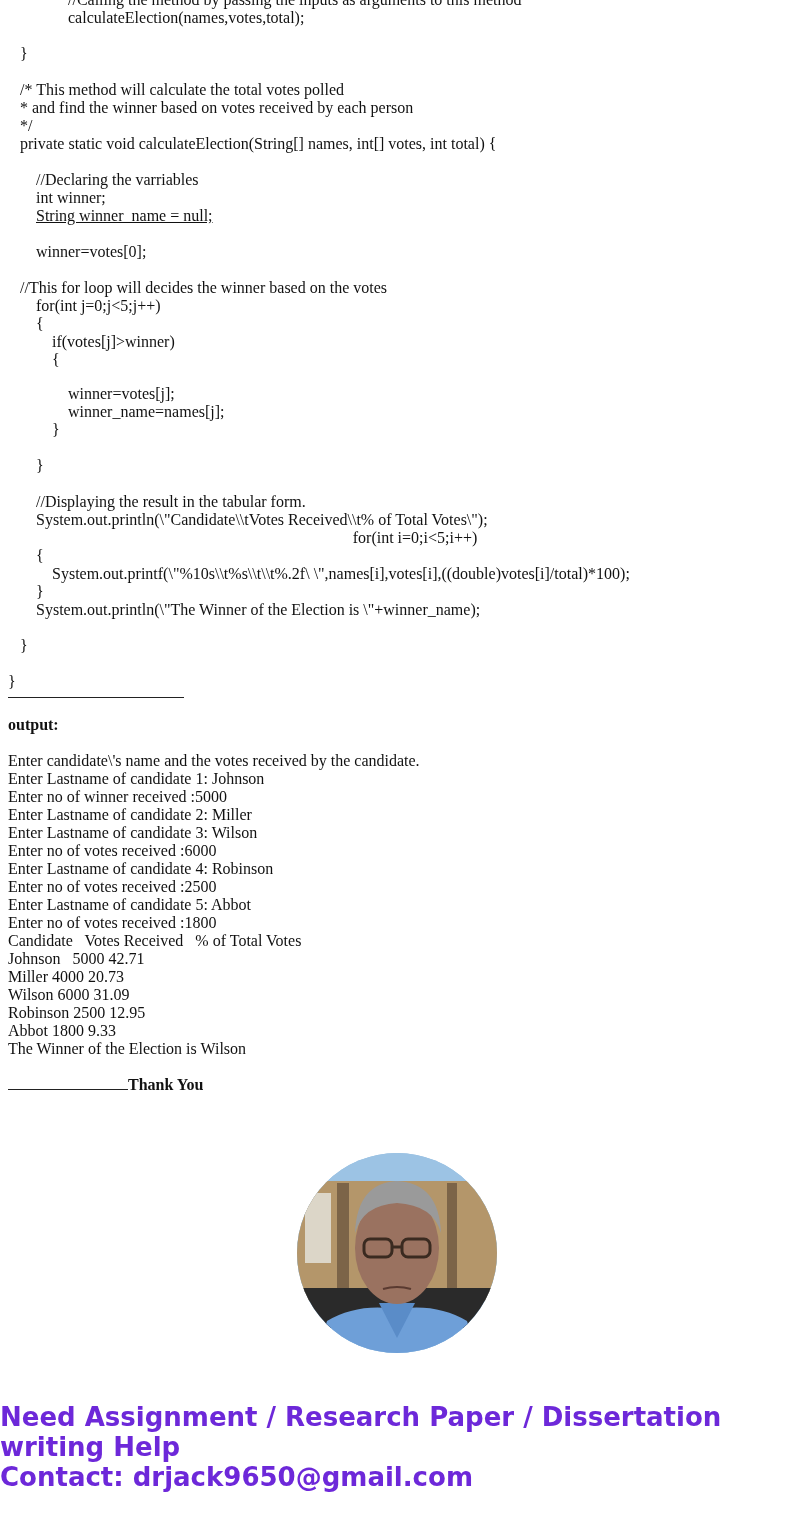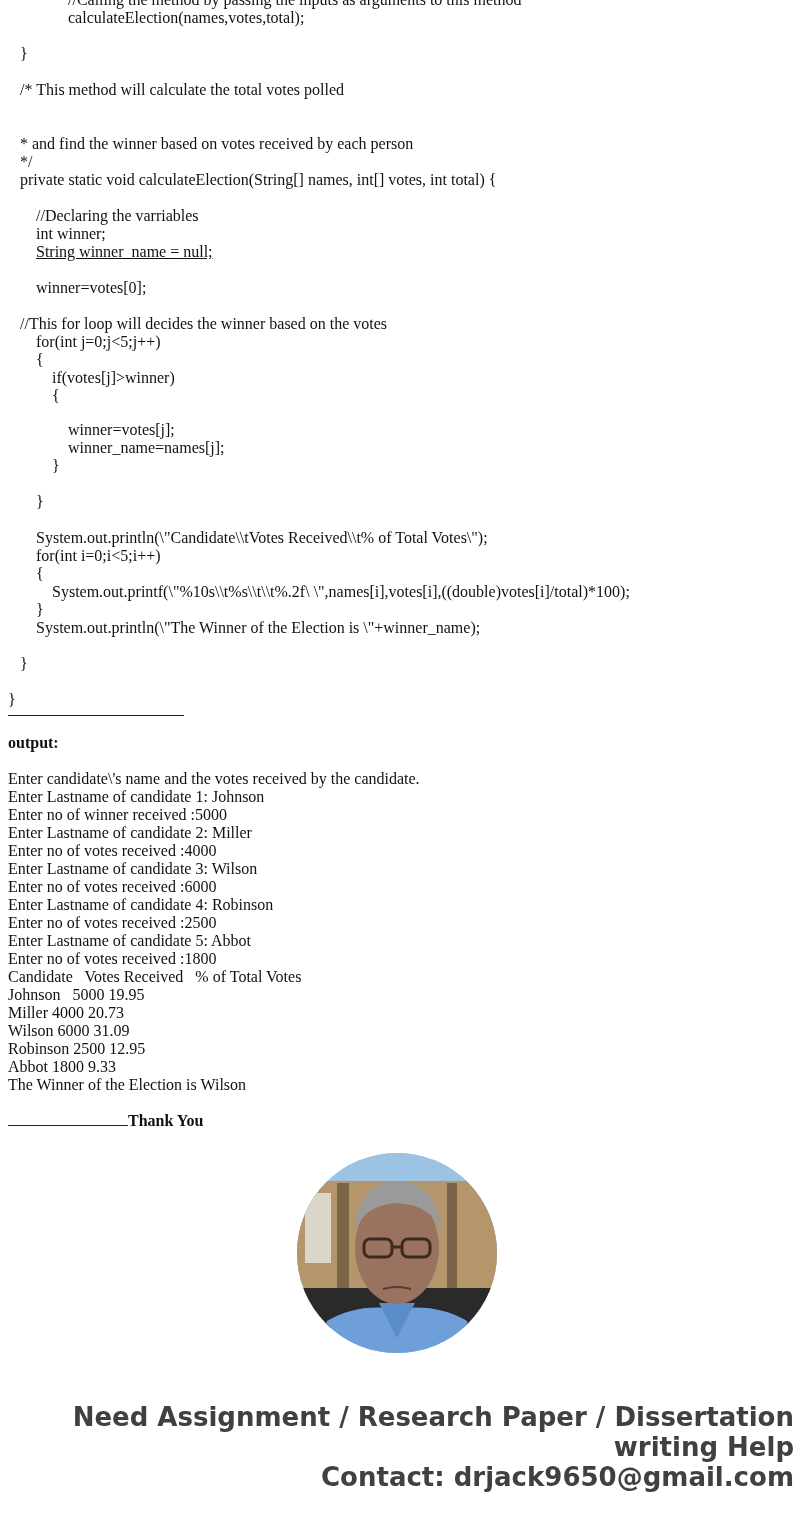--- a/index.html
+++ b/index.html
@@ -5,83 +5,83 @@
   html, body { margin: 0; padding: 0; background: #ffffff; }
   body { width: 794px; height: 1523px; position: relative; overflow: hidden; font-family: "Liberation Serif", serif; color: #111; }
   .doc { position: absolute; left: 8px; top: -9px; right: 0; font-size: 16px; line-height: 18px; }
   .ln { white-space: pre; height: 18px; }
   .gap { height: 18px; }
   .rule { width: 176px; border-bottom: 1px solid #222; margin-top: 6px; height: 0; }
   .bold { font-weight: bold; font-family: Liberation Serif, serif; }
   .thank { font-weight: bold; }
   .thank .line { display: inline-block; width: 120px; border-bottom: 1px solid #222; height: 12px; vertical-align: baseline; }
   .avatar { position: absolute; left: 297px; top: 1153px; width: 200px; height: 200px; border-radius: 50%; overflow: hidden; background: #8fb9dd; }
-  .promo { position: absolute; left: 0; width: 794px; top: 1402px; text-align: right; font-family: "DejaVu Sans", sans-serif; font-weight: bold; font-size: 26px; line-height: 30px; color: #404040; }
+  .promo { position: absolute; left: 0; width: 794px; top: 1402px; text-align: left; font-family: "DejaVu Sans", sans-serif; font-weight: bold; font-size: 26px; line-height: 30px; color: #6d28d9; }
 </style>
 </head>
 <body>
 
 <div class="doc">
   <div id="code-block">
       <div class="ln" style="padding-left: 60px;">//Calling the method by passing the inputs as arguments to this method</div>
       <div class="ln" style="padding-left: 60px;">calculateElection(names,votes,total);</div>
       <div class="ln" style="padding-left: 0px;"></div>
       <div class="ln" style="padding-left: 12px;">}</div>
       <div class="ln" style="padding-left: 0px;"></div>
       <div class="ln" style="padding-left: 12px;">/* This method will calculate the total votes polled</div>
-      <div class="ln" style="padding-left: 12px; margin-top: 36px;">* and find the winner based on votes received by each person</div>
+      <div class="ln" style="padding-left: 12px;">* and find the winner based on votes received by each person</div>
       <div class="ln" style="padding-left: 12px;">*/</div>
       <div class="ln" style="padding-left: 12px;">private static void calculateElection(String[] names, int[] votes, int total) {</div>
       <div class="ln" style="padding-left: 0px;"></div>
       <div class="ln" style="padding-left: 28px;">//Declaring the varriables</div>
       <div class="ln" style="padding-left: 28px;">int winner;</div>
       <div class="ln" style="padding-left: 28px; text-decoration: underline;">String winner_name = null;</div>
       <div class="ln" style="padding-left: 0px;"></div>
       <div class="ln" style="padding-left: 28px;">winner=votes[0];</div>
       <div class="ln" style="padding-left: 0px;"></div>
       <div class="ln" style="padding-left: 12px;">//This for loop will decides the winner based on the votes</div>
       <div class="ln" style="padding-left: 28px;">for(int j=0;j&lt;5;j++)</div>
       <div class="ln" style="padding-left: 28px;">{</div>
       <div class="ln" style="padding-left: 44px;">if(votes[j]&gt;winner)</div>
       <div class="ln" style="padding-left: 44px;">{</div>
       <div class="ln" style="padding-left: 60px; margin-top: 16px;">winner=votes[j];</div>
       <div class="ln" style="padding-left: 60px;">winner_name=names[j];</div>
       <div class="ln" style="padding-left: 44px;">}</div>
       <div class="ln" style="padding-left: 0px;"></div>
       <div class="ln" style="padding-left: 28px;">}</div>
       <div class="ln" style="padding-left: 0px;"></div>
+      <div class="ln" style="padding-left: 28px;">//Displaying the result in the tabular form.</div>
       <div class="ln" style="padding-left: 28px;">System.out.println(\"Candidate\\tVotes Received\\t% of Total Votes\");</div>
-      <div class="ln" style="padding-left: 28px;">for(int i=0;i&lt;5;i++)</div>
+      <div class="ln" style="padding-left: 28px; text-align: center;">for(int i=0;i&lt;5;i++)</div>
       <div class="ln" style="padding-left: 28px;">{</div>
       <div class="ln" style="padding-left: 44px;">System.out.printf(\"%10s\\t%s\\t\\t%.2f\ \",names[i],votes[i],((double)votes[i]/total)*100);</div>
       <div class="ln" style="padding-left: 28px;">}</div>
       <div class="ln" style="padding-left: 28px;">System.out.println(\"The Winner of the Election is \"+winner_name);</div>
       <div class="ln" style="padding-left: 0px;"></div>
       <div class="ln" style="padding-left: 12px;">}</div>
       <div class="ln" style="padding-left: 0px;"></div>
       <div class="ln" style="padding-left: 0px;">}</div>
     </div>
   <div class="rule"></div>
   <div class="gap"></div>
   <div class="ln bold">output:</div>
   <div class="gap"></div>
   <div id="output-block">
       <div class="ln">Enter candidate\'s name and the votes received by the candidate.</div>
       <div class="ln">Enter Lastname of candidate 1: Johnson</div>
       <div class="ln">Enter no of winner received :5000</div>
       <div class="ln">Enter Lastname of candidate 2: Miller</div>
-      <div class="ln">Enter no of votes received :4000</div>
       <div class="ln">Enter Lastname of candidate 3: Wilson</div>
       <div class="ln">Enter no of votes received :6000</div>
       <div class="ln">Enter Lastname of candidate 4: Robinson</div>
       <div class="ln">Enter no of votes received :2500</div>
       <div class="ln">Enter Lastname of candidate 5: Abbot</div>
       <div class="ln">Enter no of votes received :1800</div>
       <div class="ln">Candidate   Votes Received   % of Total Votes</div>
-      <div class="ln">Johnson   5000 19.95</div>
+      <div class="ln">Johnson   5000 42.71</div>
       <div class="ln">Miller 4000 20.73</div>
       <div class="ln">Wilson 6000 31.09</div>
       <div class="ln">Robinson 2500 12.95</div>
       <div class="ln">Abbot 1800 9.33</div>
       <div class="ln">The Winner of the Election is Wilson</div>
     </div>
   <div class="gap"></div>
   <div class="ln thank"><span class="line"></span><span>Thank You</span></div>
 </div>
 

